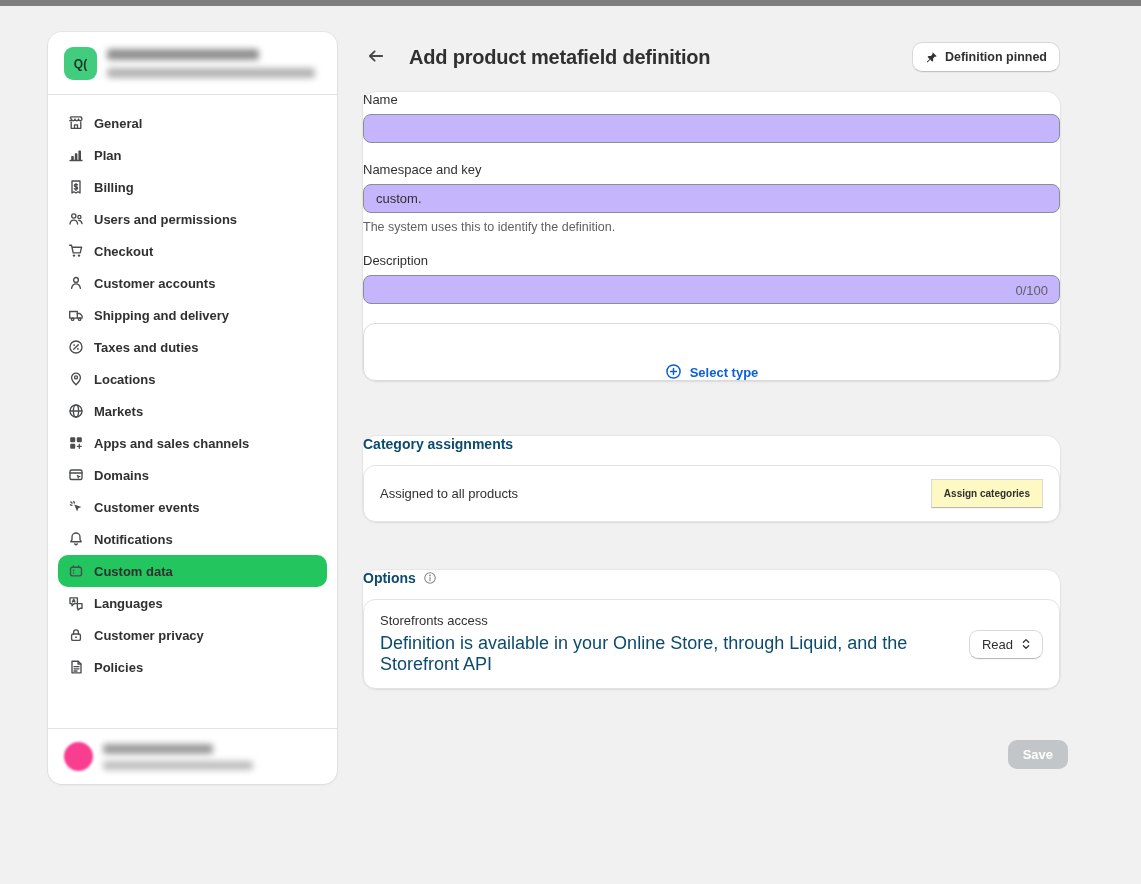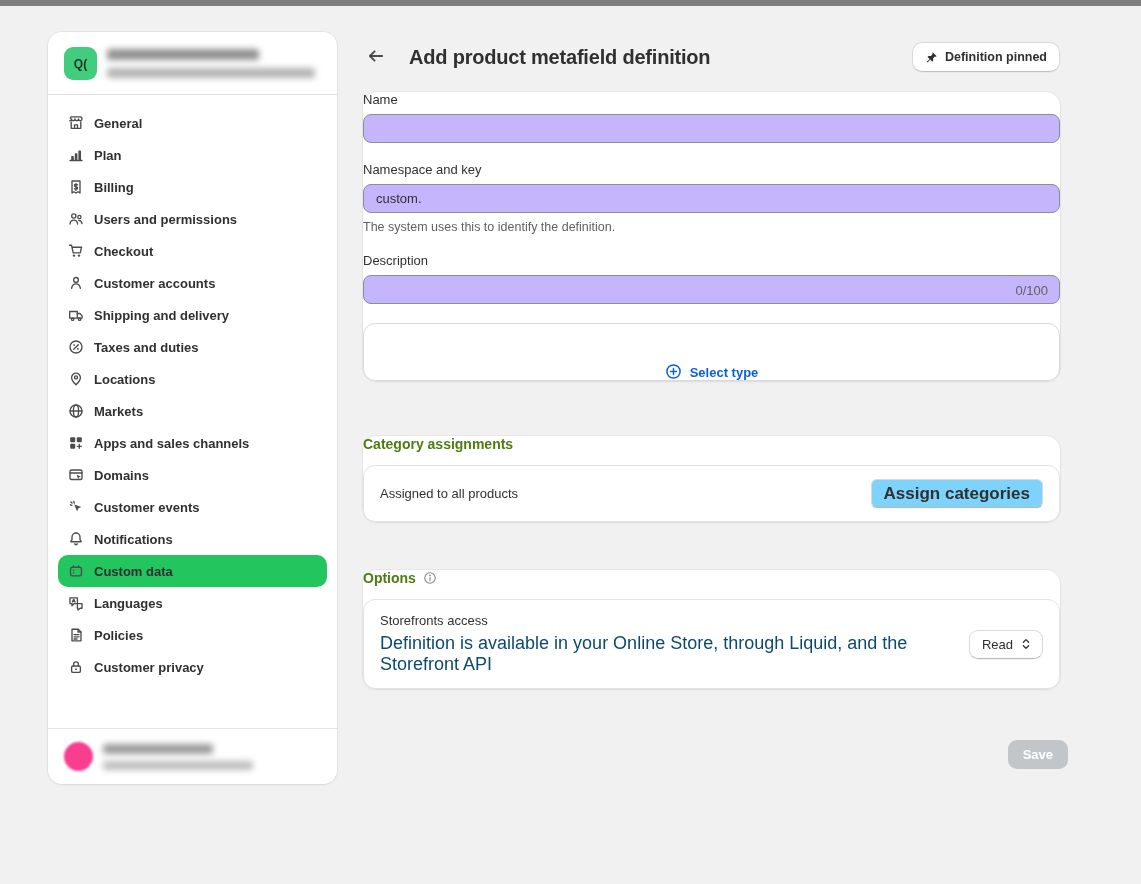--- a/index.html
+++ b/index.html
@@ -97,34 +97,34 @@
 
   .select-type-box {
     border:1px solid #dadada; border-radius:12px; height:58px;
     display:flex; align-items:flex-end; justify-content:center; gap:8px;
     cursor:pointer; background:#fff; width:100%;
     font-family:"Liberation Sans", sans-serif;
   }
   .select-type-label { font-size:13px; font-weight:650; }
   .plus-icon svg { display:block; }
 
-  .card-heading { font-size:14px; font-weight:700; color:#4d7c0f; margin-bottom:13px; display:flex; align-items:center; gap:7px; }
+  .card-heading { font-size:14px; font-weight:700; color:#0c4a6e; margin-bottom:13px; display:flex; align-items:center; gap:7px; }
   .inner-box {
     border:1px solid #e3e3e3; border-radius:12px;
     padding:13px 16px; display:flex; align-items:center;
   }
   .inner-box-text { font-size:13px; color:#303030; }
   .row-main { flex:1 1 auto; }
   .row-title { font-size:13px; color:#303030; margin-bottom:5px; }
   .row-desc { font-size:18px; color:#0c4a6e; }
 
   .secondary-btn {
-    background:#7dd3fc; border:1px solid #d9d9d9; border-bottom-color:#b8b8b8;
-    border-radius:6px; height:29px; padding:0 12px;
-    font-size:17px; font-weight:600; color:#303030; cursor:pointer;
+    background:#fef9c3; border:1px solid #d9d9d9; border-bottom-color:#b8b8b8;
+    border-radius:1px; height:29px; padding:0 12px;
+    font-size:10px; font-weight:600; color:#303030; cursor:pointer;
     box-shadow:0 1px 1px rgba(0,0,0,.04); margin-left:auto;
     font-family:"Liberation Sans", sans-serif; flex:0 0 auto;
   }
   .select-btn {
     display:flex; align-items:center; gap:7px;
     background:#fff; border:1px solid #d9d9d9; border-bottom-color:#b8b8b8;
     border-radius:9px; height:29px; padding:0 10px 0 12px;
     font-size:13px; color:#303030; cursor:pointer; margin-left:16px;
     box-shadow:0 1px 1px rgba(0,0,0,.04);
     font-family:"Liberation Sans", sans-serif; flex:0 0 auto;
@@ -330,37 +330,37 @@
             <path d="M9.4 8.6h4.6v4.6h-1.8L10 15v-1.8h-.6z"></path>
             <path d="M4.4 7l1.3-2.8L7 7M4.8 6.2h1.8"></path>
           </svg>
         </span>
       <span class="nav-label">Languages</span>
     </div>
 
     <div class="nav-item">
       <span class="nav-icon">
           <svg viewBox="0 0 16 16">
+            <rect x="3.6" y="7" width="8.8" height="6.4" rx="1.5"></rect>
+            <path d="M5.6 7V5.2a2.4 2.4 0 0 1 4.8 0V7"></path>
+            <circle class="f" cx="8" cy="10.2" r=".9"></circle>
+          </svg>
+        </span>
+      <span class="nav-label">Customer privacy</span>
+    </div>
+
+    <div class="nav-item">
+      <span class="nav-icon">
+          <svg viewBox="0 0 16 16">
             <path d="M4 2.2h6.2L13 5v8.8H4z"></path>
             <path d="M10 2.4V5h2.8"></path>
             <path d="M6 7.6h5M6 9.8h5M6 12h3"></path>
           </svg>
         </span>
       <span class="nav-label">Policies</span>
-    </div>
-
-    <div class="nav-item">
-      <span class="nav-icon">
-          <svg viewBox="0 0 16 16">
-            <rect x="3.6" y="7" width="8.8" height="6.4" rx="1.5"></rect>
-            <path d="M5.6 7V5.2a2.4 2.4 0 0 1 4.8 0V7"></path>
-            <circle class="f" cx="8" cy="10.2" r=".9"></circle>
-          </svg>
-        </span>
-      <span class="nav-label">Customer privacy</span>
     </div>
 
   </nav>
 
   <div class="sidebar-footer">
     <div class="user-avatar" style="background:#f93d8f"></div>
     <div>
       <div class="redact uline1"></div>
       <div class="redact uline2"></div>
     </div>

